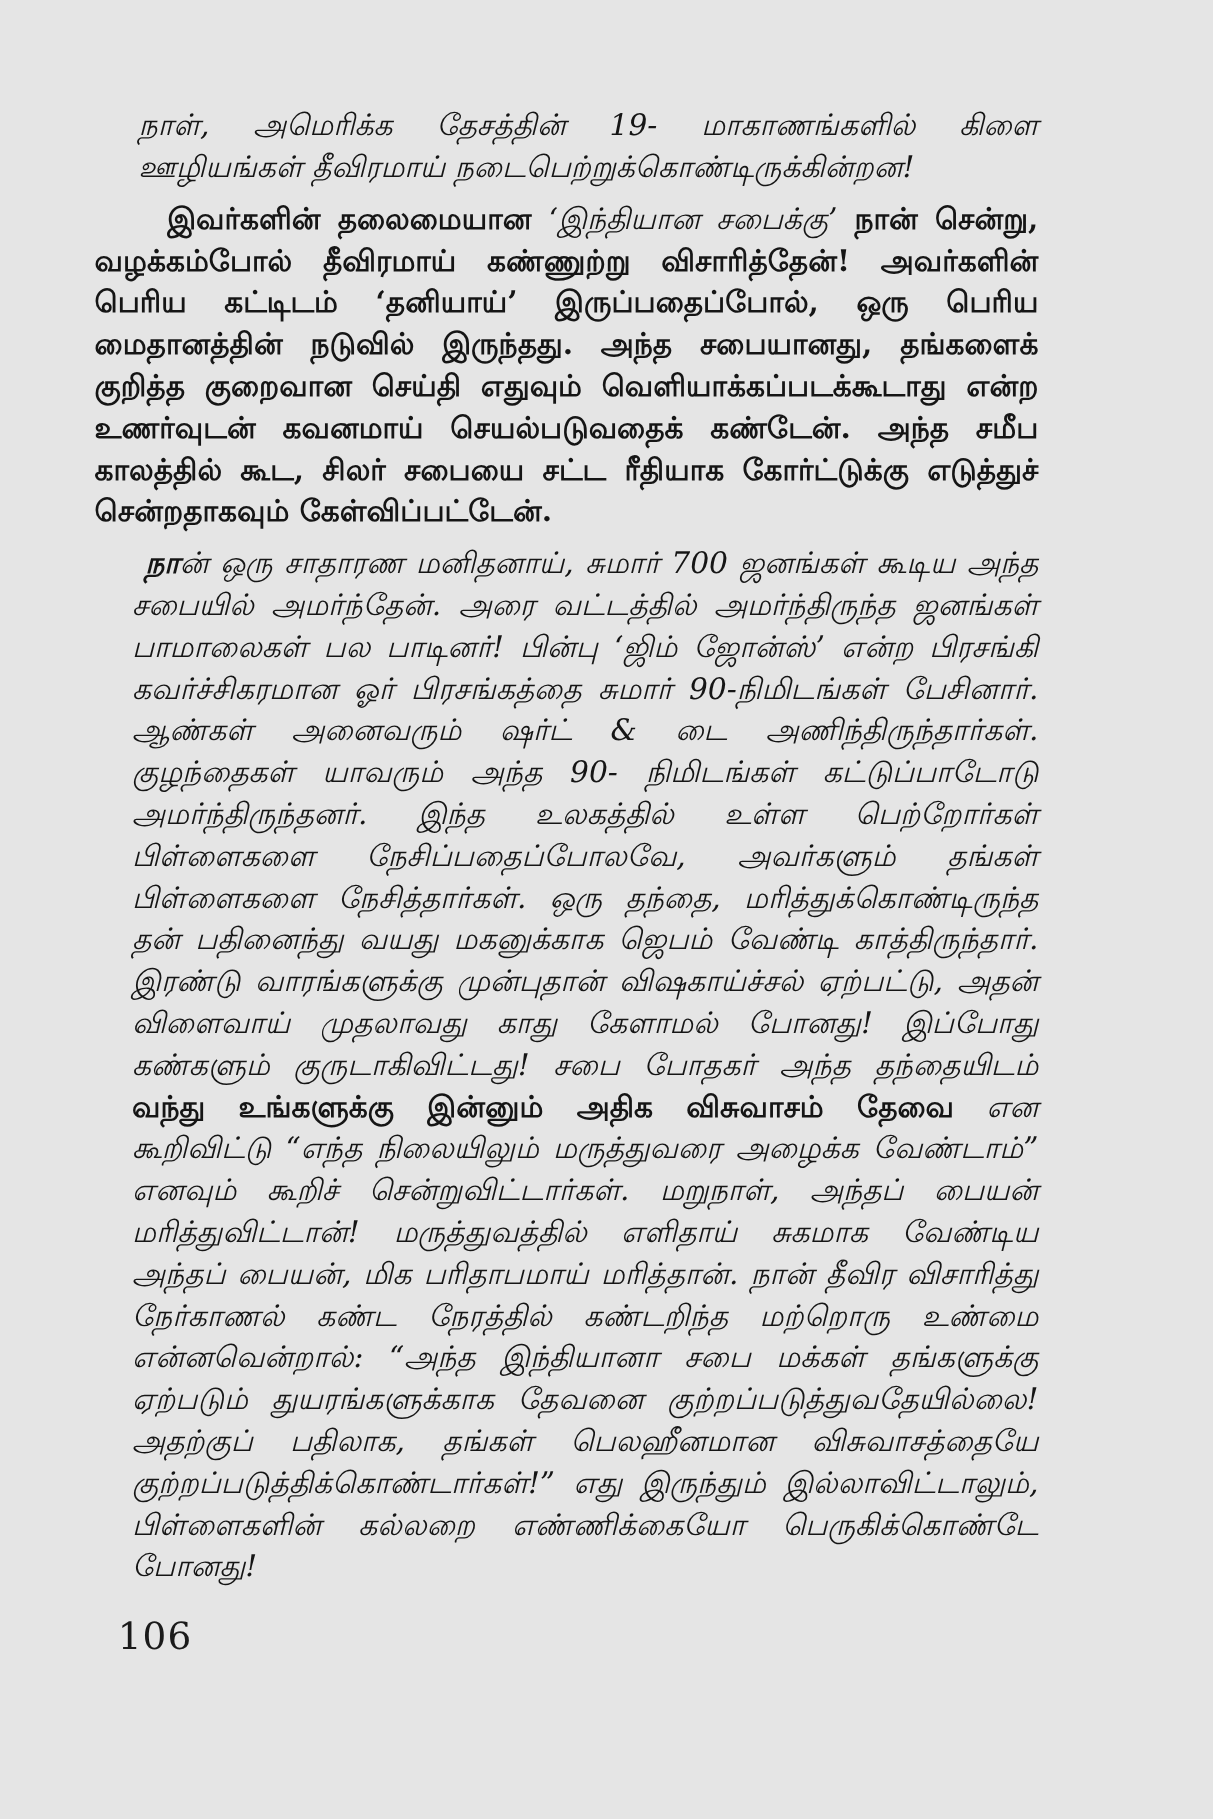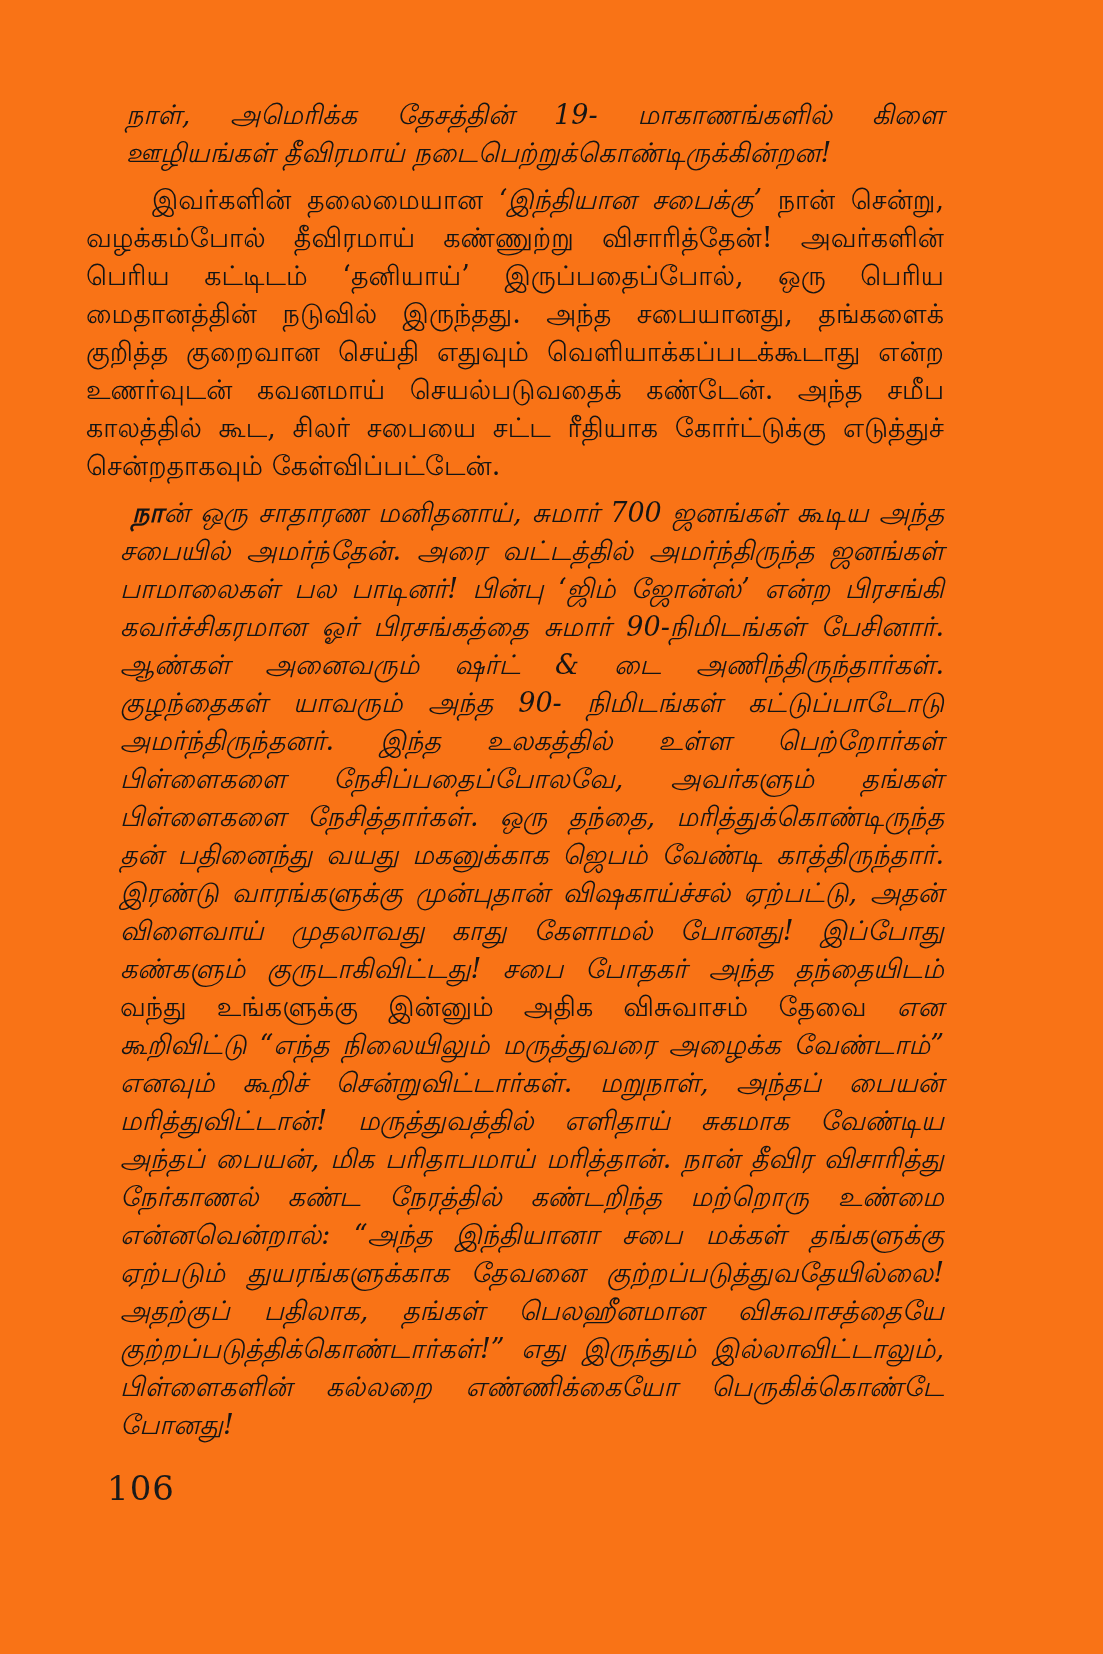--- a/index.html
+++ b/index.html
@@ -4,21 +4,21 @@
 <style>
   html, body {
     margin: 0;
     padding: 0;
     background: #ffffff;
   }
   .page {
     position: relative;
     width: 1103px;
     height: 1654px;
-    background: #f97316;
+    background: #e5e5e5;
     overflow: hidden;
     font-family: "DejaVu Serif", "Liberation Serif", serif;
     color: #151515;
   }
   .text-body {
     position: absolute;
     left: 86px;
     top: 96px;
     width: 858px;
     font-size: 27px;
@@ -37,23 +37,23 @@
     margin-left: 40px;
   }
   
   .para-block-indent {
     margin-left: 34px;
     text-indent: 12px;
   }
   .indent-first {
     text-indent: 66px;
   }
-  .seg-regular   { font-style: normal;  font-weight: normal; }
+  .seg-regular   { font-style: normal;  font-weight: bold; }
   .seg-italic    { font-style: italic;  font-weight: normal; }
-  .seg-bold      { font-style: normal;  font-weight: normal; }
+  .seg-bold      { font-style: normal;  font-weight: bold; }
   .seg-bold-italic { font-style: italic; font-weight: bold; }
   .page-number {
     position: absolute;
     left: 107px;
     top: 1468px;
     font-size: 34px;
     font-style: normal;
     color: #1a1a1a;
     letter-spacing: 1px;
   }

